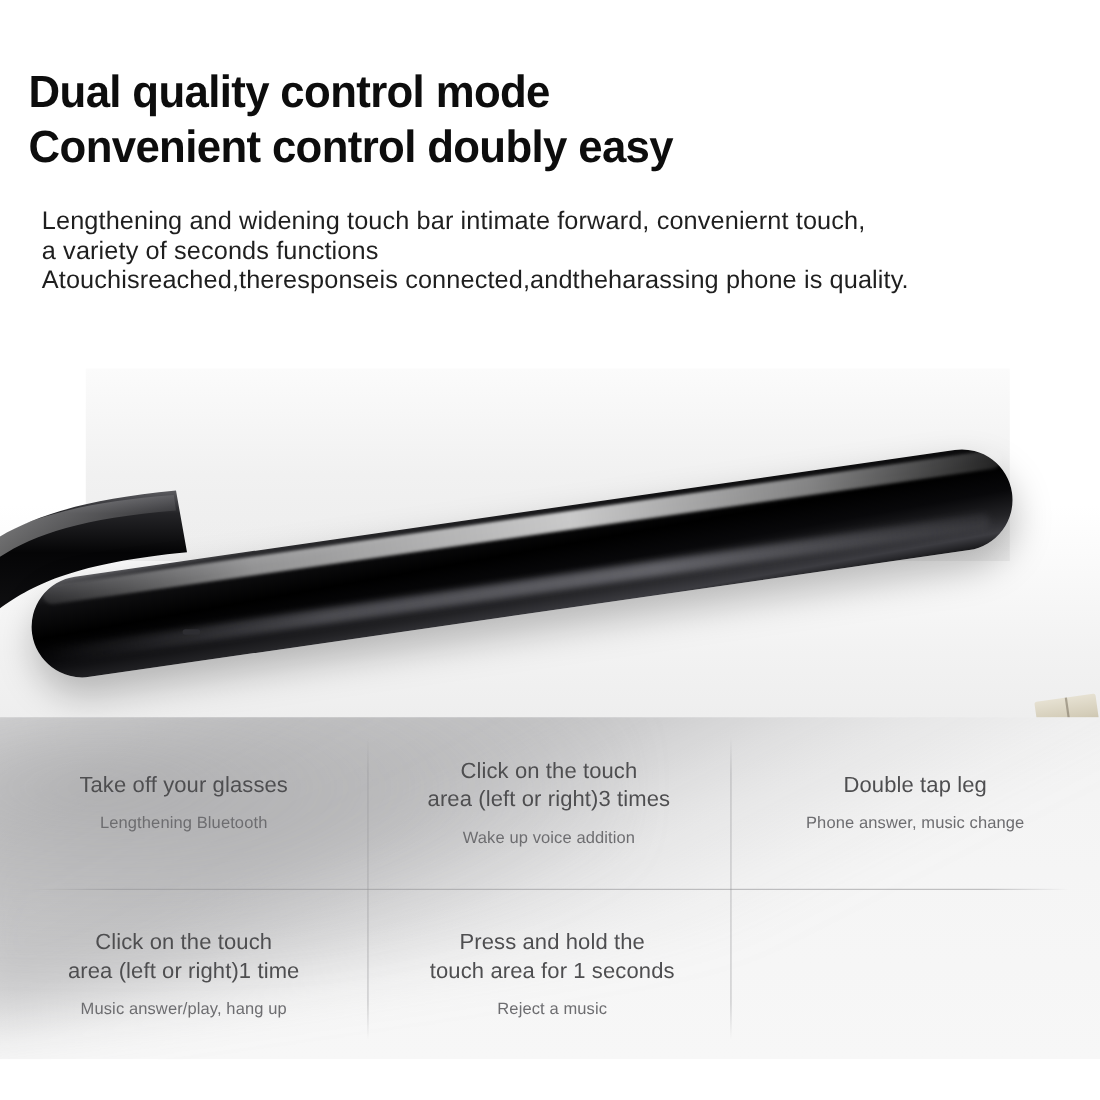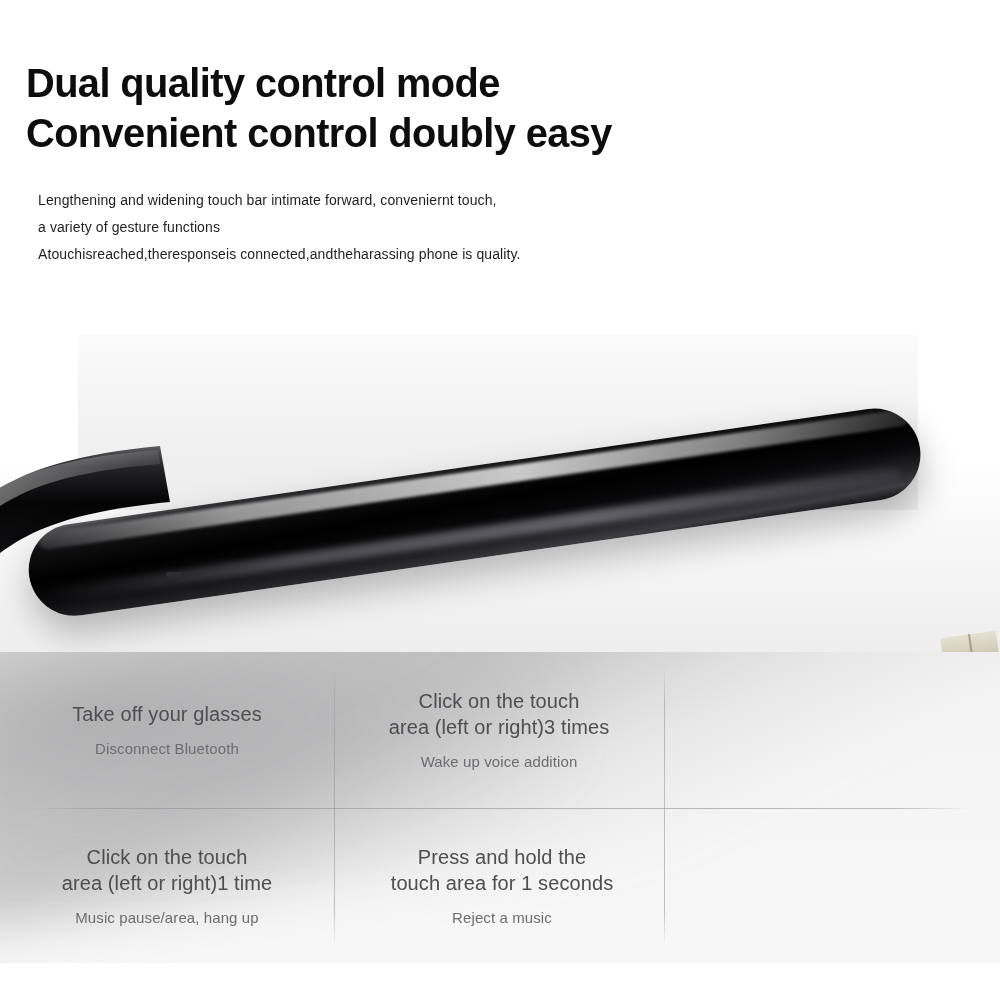--- a/index.html
+++ b/index.html
@@ -38,21 +38,21 @@
   
   .subcopy {
     position: absolute;
     left: 38px;
     top: 187px;
     width: 930px;
   }
   .subcopy-line {
     font-family: "Liberation Sans", sans-serif;
     font-weight: normal;
-    font-size: 14px;
+    font-size: 23px;
     line-height: 27px;
     color: #1f1f1f;
     white-space: nowrap;
     letter-spacing: 0.1px;
   }
 
   
   .hero {
     position: absolute;
     left: 0;
@@ -357,21 +357,21 @@
 </head>
 <body>
 
 <div class="headline">
   <div class="headline-line">Dual quality control mode</div>
   <div class="headline-line">Convenient control doubly easy</div>
 </div>
 
 <div class="subcopy">
   <div class="subcopy-line">Lengthening and widening touch bar intimate forward, conveniernt touch,</div>
-  <div class="subcopy-line">a variety of gesture functions</div>
+  <div class="subcopy-line">a variety of seconds functions</div>
   <div class="subcopy-line">Atouchisreached,theresponseis connected,andtheharassing phone is quality.</div>
 </div>
 
 <div class="hero">
   <div class="hero-panel"></div>
   <div class="hero-panel-soft"></div>
 
   <div class="arm-wrap">
     <div class="arm-hook">
       <svg width="330" height="150" viewBox="0 0 330 150">
@@ -417,34 +417,38 @@
 
 <div class="grid-zone">
   <div class="grid-shadow"></div>
   <div class="grid-shadow-2"></div>
 
   <div class="grid-table">
 
     <div class="grid-row grid-row-top">
       <div class="grid-cell cell-a">
         <div class="cell-title">Take off your glasses</div>
-        <div class="cell-sub">Disconnect Bluetooth</div>
+        <div class="cell-sub">Lengthening Bluetooth</div>
       </div>
       <div class="grid-cell cell-b">
         <div class="cell-title">Click on the touch
 area (left or right)3 times</div>
         <div class="cell-sub">Wake up voice addition</div>
       </div>
+      <div class="grid-cell cell-c">
+        <div class="cell-title">Double tap leg</div>
+        <div class="cell-sub">Phone answer, music change</div>
+      </div>
     </div>
 
     <div class="grid-row grid-row-bottom">
       <div class="grid-cell cell-a">
         <div class="cell-title">Click on the touch
 area (left or right)1 time</div>
-        <div class="cell-sub">Music pause/area, hang up</div>
+        <div class="cell-sub">Music answer/play, hang up</div>
       </div>
       <div class="grid-cell cell-c">
         <div class="cell-title">Press and hold the
 touch area for 1 seconds</div>
         <div class="cell-sub">Reject a music</div>
       </div>
     </div>
 
     <div class="div-v div-v-1"></div>
     <div class="div-v div-v-2"></div>

